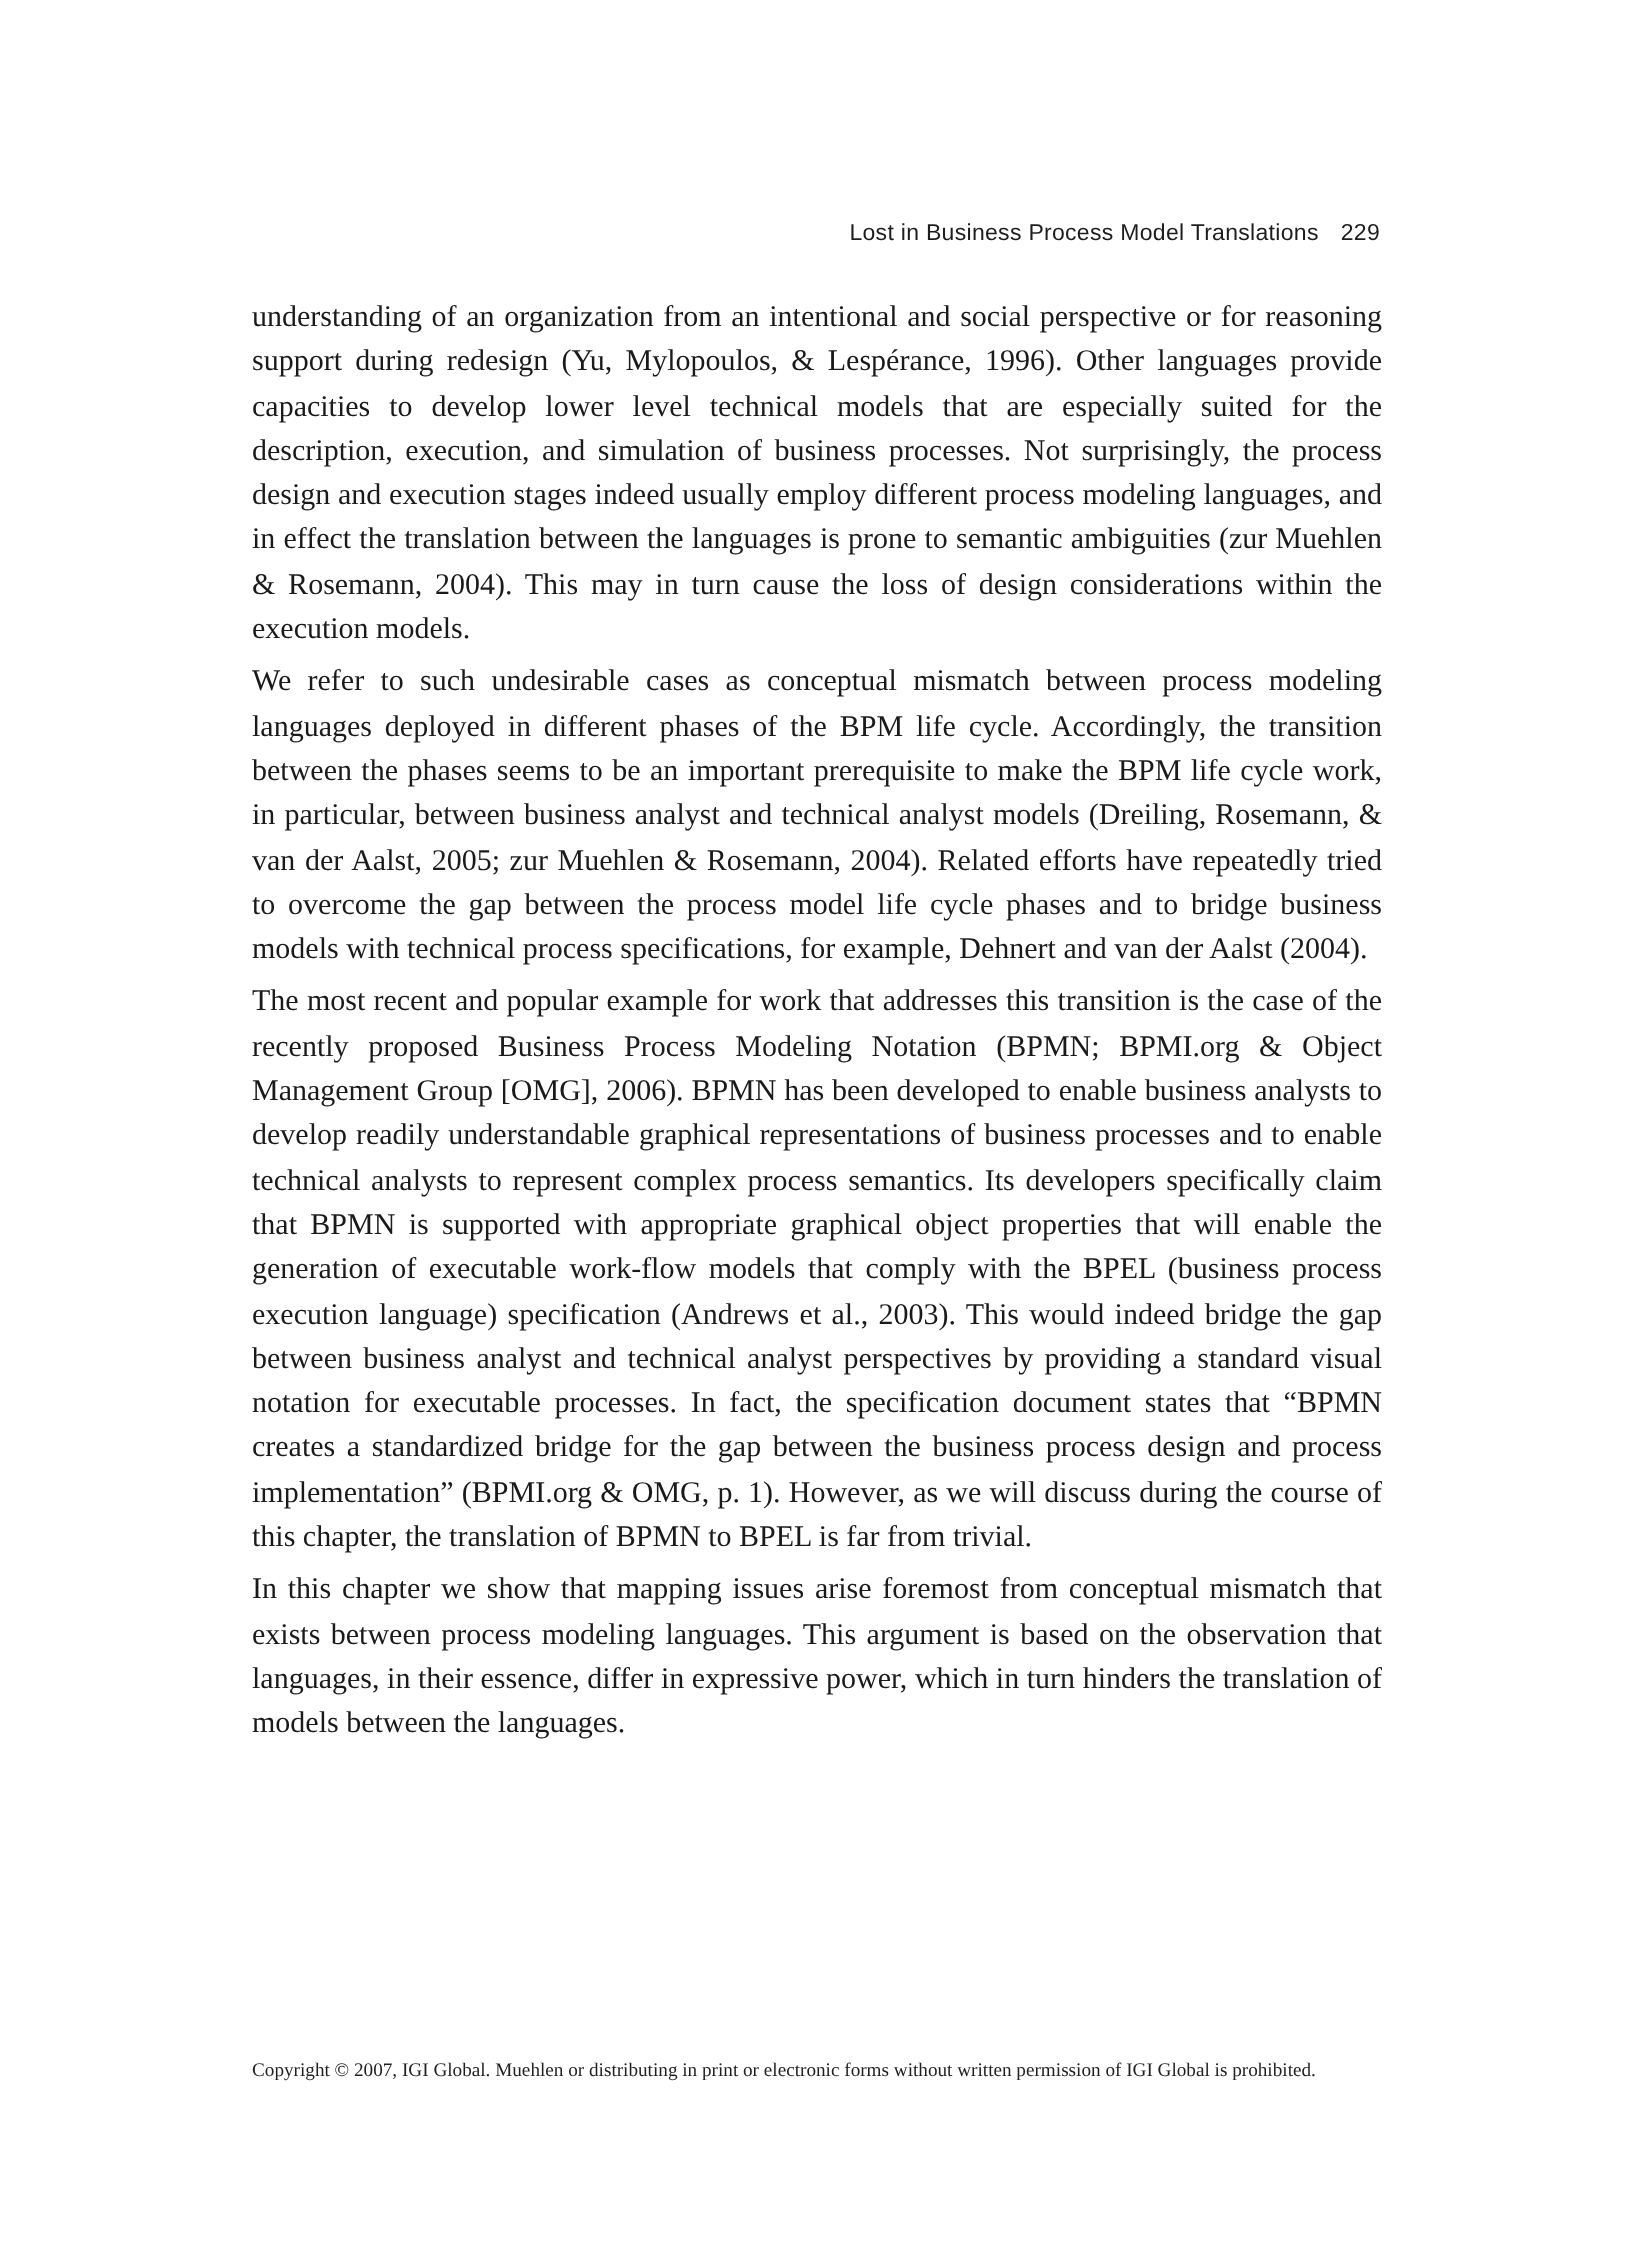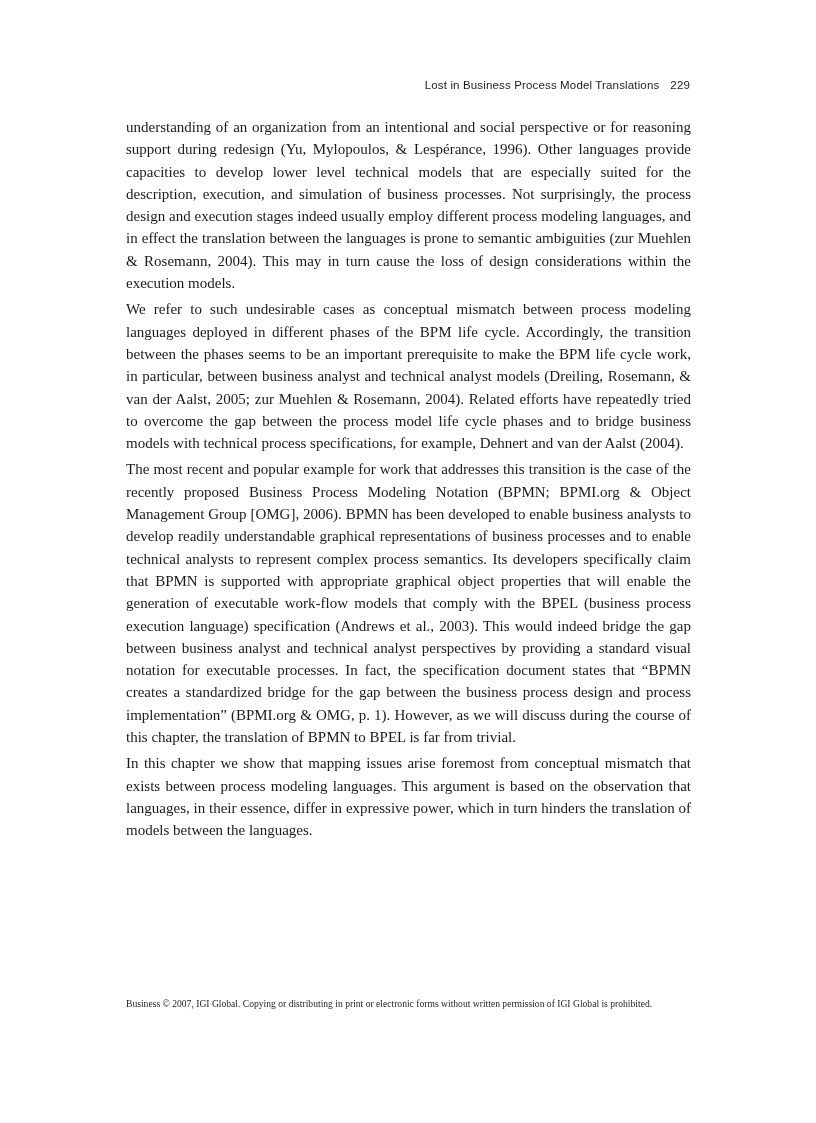--- a/index.html
+++ b/index.html
@@ -15,20 +15,21 @@
     overflow: hidden;
     font-family: "Liberation Serif", "DejaVu Serif", serif;
     color: #1a1a1a;
     -webkit-font-smoothing: antialiased;
   }
 
   .page {
     position: absolute;
     inset: 0;
     background: #ffffff;
+    margin-top: 32px;
   }
 
   
   .running-head {
     position: absolute;
     top: 79px;
     left: 126px;
     width: 564px;
     text-align: right;
     font-family: "Liberation Sans", "DejaVu Sans", sans-serif;
@@ -82,15 +83,15 @@
     <span class="rh-title">Lost in Business Process Model Translations</span><span class="rh-pageno">229</span>
   </div>
 
   <div class="textblock">
     <p class="para">understanding of an organization from an intentional and social perspective or for reasoning support during redesign (Yu, Mylopoulos, &amp; Lespérance, 1996). Other languages provide capacities to develop lower level technical models that are especially suited for the description, execution, and simulation of business processes. Not surprisingly, the process design and execution stages indeed usually employ different process modeling languages, and in effect the translation between the languages is prone to semantic ambiguities (zur Muehlen &amp; Rosemann, 2004). This may in turn cause the loss of design considerations within the execution models.</p>
     <p class="para">We refer to such undesirable cases as conceptual mismatch between process modeling languages deployed in different phases of the BPM life cycle. Accordingly, the transition between the phases seems to be an important prerequisite to make the BPM life cycle work, in particular, between business analyst and technical analyst models (Dreiling, Rosemann, &amp; van der Aalst, 2005; zur Muehlen &amp; Rosemann, 2004). Related efforts have repeatedly tried to overcome the gap between the process model life cycle phases and to bridge business models with technical process specifications, for example, Dehnert and van der Aalst (2004).</p>
     <p class="para">The most recent and popular example for work that addresses this transition is the case of the recently proposed Business Process Modeling Notation (BPMN; BPMI.org &amp; Object Management Group [OMG], 2006). BPMN has been developed to enable business analysts to develop readily understandable graphical representations of business processes and to enable technical analysts to represent complex process semantics. Its developers specifically claim that BPMN is supported with appropriate graphical object properties that will enable the generation of executable work-flow models that comply with the BPEL (business process execution language) specification (Andrews et al., 2003). This would indeed bridge the gap between business analyst and technical analyst perspectives by providing a standard visual notation for executable processes. In fact, the specification document states that “BPMN creates a standardized bridge for the gap between the business process design and process implementation” (BPMI.org &amp; OMG, p. 1). However, as we will discuss during the course of this chapter, the translation of BPMN to BPEL is far from trivial.</p>
     <p class="para">In this chapter we show that mapping issues arise foremost from conceptual mismatch that exists between process modeling languages. This argument is based on the observation that languages, in their essence, differ in expressive power, which in turn hinders the translation of models between the languages.</p>
   </div>
 
-  <div class="copyright">Business © 2007, IGI Global. Copying or distributing in print or electronic forms without written permission of IGI Global is prohibited.</div>
+  <div class="copyright">Copyright © 2007, IGI Global. Muehlen or distributing in print or electronic forms without written permission of IGI Global is prohibited.</div>
 
 </div>
 
 </body></html>

